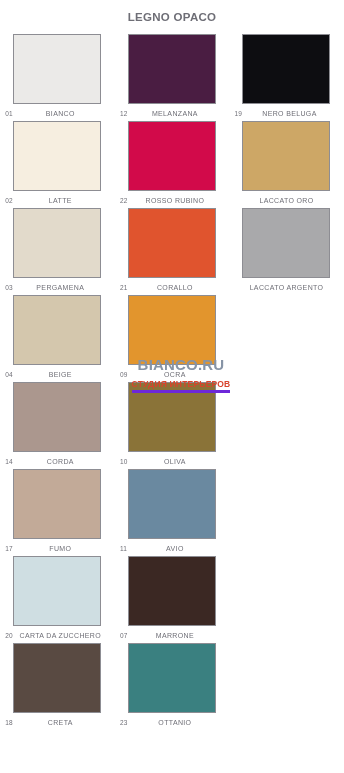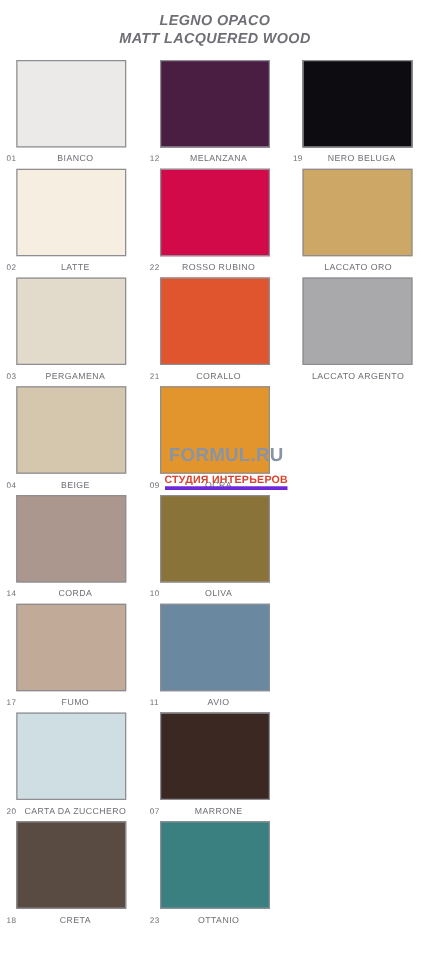--- a/index.html
+++ b/index.html
@@ -19,21 +19,20 @@
   .title-block {
     text-align: center;
     padding-top: 10px;
   }
   .title-line {
     font-size: 11.5px;
     font-weight: bold;
     color: #6e6e76;
     letter-spacing: 0.3px;
     line-height: 14px;
-    font-style: italic;
   }
 
   
   .grid {
     margin-top: 10px;
     display: flex;
     flex-direction: column;
   }
   .row {
     display: flex;
@@ -115,21 +114,20 @@
     display: inline-block;
     white-space: nowrap;
     padding-bottom: 0px;
   }
 </style>
 </head>
 <body>
 
 <div class="title-block">
   <div class="title-line">LEGNO OPACO</div>
-  <div class="title-line">MATT LACQUERED WOOD</div>
 </div>
 
 <div class="grid">
     <div class="row">
       <div class="cell">
         <div class="swatch" style="background: rgb(235, 234, 232);"></div>
         <div class="label-row">
           <span class="sw-num">01</span>
           <span class="sw-name">BIANCO</span>
         </div>
@@ -274,15 +272,15 @@
         <div class="label-row">
           <span class="sw-num">23</span>
           <span class="sw-name">OTTANIO</span>
         </div>
       </div>
       <div class="cell empty"></div>
     </div>
   </div>
 
 <div class="watermark">
-  <div class="wm-main">FORMUL.RU</div>
+  <div class="wm-main">BIANCO.RU</div>
   <div><span class="wm-sub">СТУДИЯ ИНТЕРЬЕРОВ</span></div>
 </div>
 
 </body></html>

